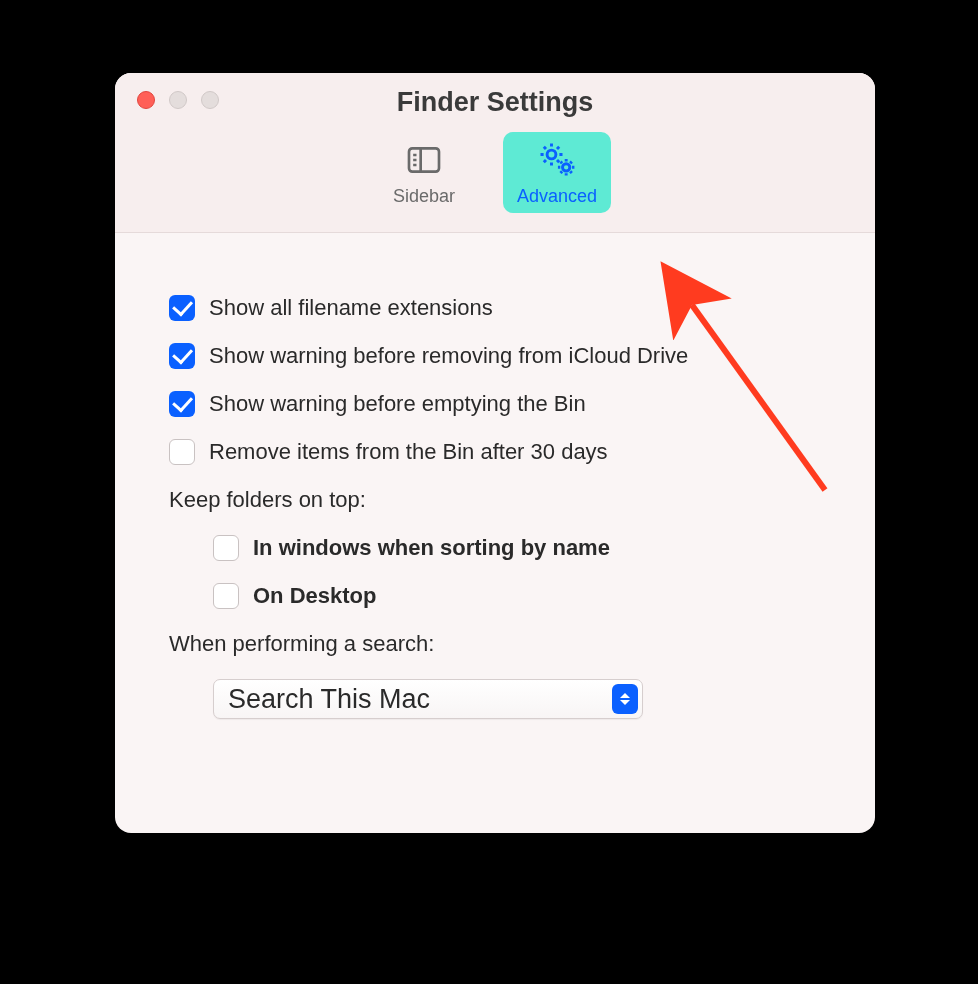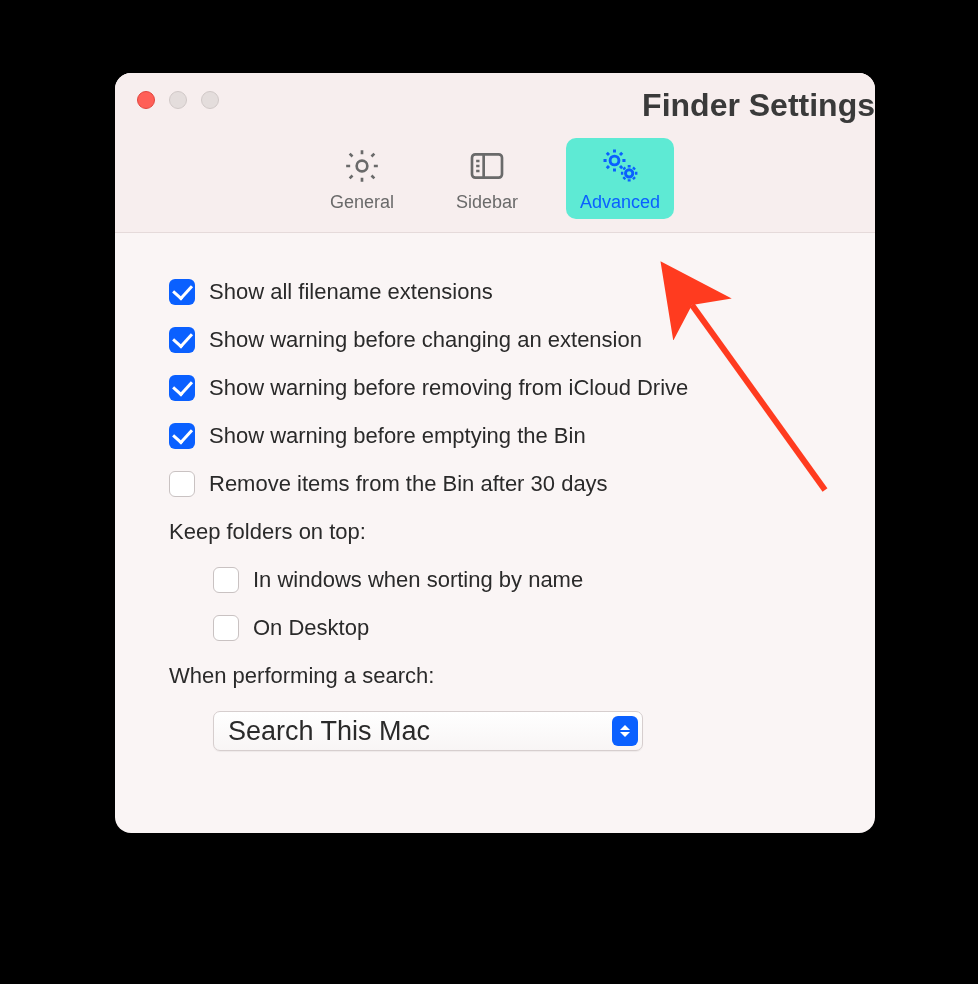--- a/index.html
+++ b/index.html
@@ -36,22 +36,22 @@
     }
     .traffic-light {
       width: 18px;
       height: 18px;
       border-radius: 50%;
     }
     .tl-close { background: #ff5f57; border: 1px solid #e1463f; }
     .tl-min { background: #e4dddc; border: 1px solid #d1c9c8; }
     .tl-max { background: #e4dddc; border: 1px solid #d1c9c8; }
     .window-title {
-      text-align: right;
-      font-size: 32px;
+      text-align: center;
+      font-size: 27px;
       font-weight: 700;
       color: #3a3a3a;
       padding-top: 14px;
     }
     .toolbar {
       display: flex;
       justify-content: center;
       gap: 34px;
       margin-top: 14px;
     }
@@ -82,20 +82,21 @@
     .content {
       padding: 46px 54px 30px 54px;
       font-size: 22px;
       color: #2a2a2a;
     }
     .checkbox-row {
       display: flex;
       align-items: flex-end;
       gap: 14px;
       margin-bottom: 22px;
+      margin-top: 16px;
     }
     .checkbox {
       width: 26px;
       height: 26px;
       border-radius: 6px;
       flex-shrink: 0;
       display: flex;
       align-items: center;
       justify-content: center;
     }
@@ -113,20 +114,21 @@
       border: solid #fff;
       border-width: 0 3px 3px 0;
       transform: rotate(42deg) translate(-1px,-2px);
     }
     .section-label {
       margin-top: 4px;
       margin-bottom: 22px;
     }
     .indent {
       padding-left: 44px;
+      font-weight: bold;
     }
     .select-wrap {
       margin-top: 4px;
       padding-left: 44px;
     }
     .select {
       width: 430px;
       height: 40px;
       background: linear-gradient(#fff,#f8f5f5);
       border: 1px solid #d6cece;
@@ -169,29 +171,20 @@
 
   <div class="titlebar">
     <div class="traffic-lights">
       <div class="traffic-light tl-close"></div>
       <div class="traffic-light tl-min"></div>
       <div class="traffic-light tl-max"></div>
     </div>
     <div class="window-title">Finder Settings</div>
 
     <div class="toolbar">
-      <div class="toolbar-item">
-        <div class="toolbar-icon">
-          <svg width="40" height="40" viewBox="0 0 24 24" fill="none" stroke="#6a6a6a" stroke-width="1.6">
-            <circle cx="12" cy="12" r="3.2"></circle>
-            <path d="M12 2.5v2.4M12 19.1v2.4M4.6 4.6l1.7 1.7M17.7 17.7l1.7 1.7M2.5 12h2.4M19.1 12h2.4M4.6 19.4l1.7-1.7M17.7 6.3l1.7-1.7"></path>
-          </svg>
-        </div>
-        <div class="toolbar-label">General</div>
-      </div>
       <div class="toolbar-item">
         <div class="toolbar-icon">
           <svg width="40" height="40" viewBox="0 0 24 24" fill="none" stroke="#6a6a6a" stroke-width="1.6">
             <rect x="3" y="5" width="18" height="14" rx="2"></rect>
             <line x1="10" y1="5" x2="10" y2="19"></line>
             <line x1="5.5" y1="9" x2="7.5" y2="9"></line>
             <line x1="5.5" y1="12" x2="7.5" y2="12"></line>
             <line x1="5.5" y1="15" x2="7.5" y2="15"></line>
           </svg>
         </div>
@@ -212,24 +205,20 @@
   </div>
 
   <div class="content">
 
     <div class="checkbox-row">
       <div class="checkbox checked"></div>
       <span>Show all filename extensions</span>
     </div>
     <div class="checkbox-row">
       <div class="checkbox checked"></div>
-      <span>Show warning before changing an extension</span>
-    </div>
-    <div class="checkbox-row">
-      <div class="checkbox checked"></div>
       <span>Show warning before removing from iCloud Drive</span>
     </div>
     <div class="checkbox-row">
       <div class="checkbox checked"></div>
       <span>Show warning before emptying the Bin</span>
     </div>
     <div class="checkbox-row">
       <div class="checkbox unchecked"></div>
       <span>Remove items from the Bin after 30 days</span>
     </div>

